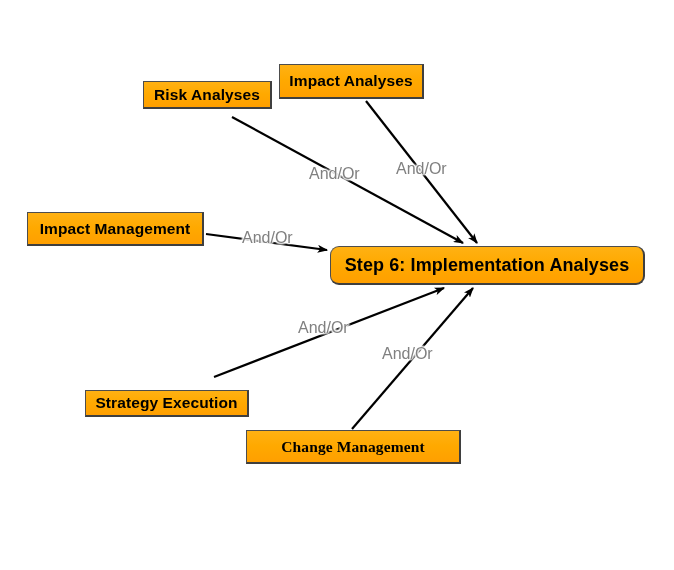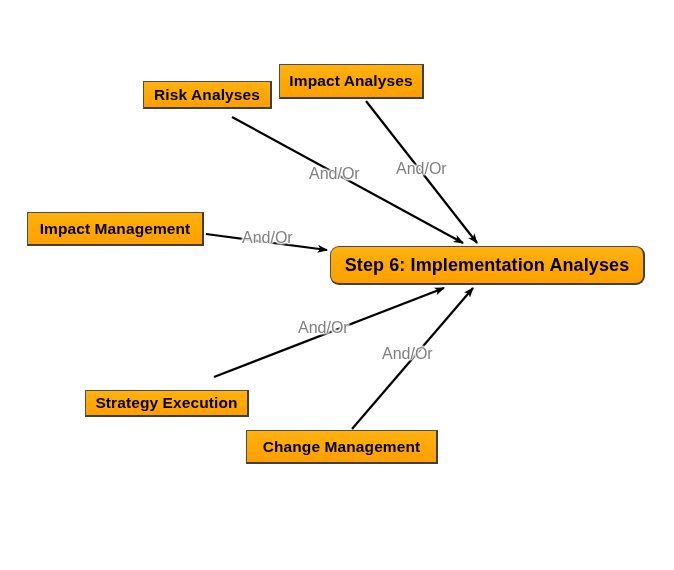--- a/index.html
+++ b/index.html
@@ -89,21 +89,21 @@
       </div>
       <div class="node plain" style="left: 279px; top: 64px; width: 145px; height: 35px;">
         <span>Impact Analyses</span>
       </div>
       <div class="node plain" style="left: 27px; top: 212px; width: 177px; height: 34px;">
         <span>Impact Management</span>
       </div>
       <div class="node plain" style="left: 85px; top: 390px; width: 164px; height: 27px;">
         <span>Strategy Execution</span>
       </div>
-      <div class="node plain" style="left: 246px; top: 430px; width: 192px; height: 34px;">
+      <div class="node plain" style="left: 246px; top: 430px; width: 215px; height: 34px; font-family: Liberation Serif, serif;">
         <span>Change Management</span>
       </div>
       <div class="node primary" style="left: 330px; top: 246px; width: 315px; height: 39px;">
         <span>Step 6: Implementation Analyses</span>
       </div>
     </div>
   <div id="label-layer">
       <div class="edge-label" style="left: 309px; top: 165px; color: rgb(128, 128, 128);">And/Or</div>
       <div class="edge-label" style="left: 396px; top: 160px; color: rgb(128, 128, 128);">And/Or</div>
       <div class="edge-label" style="left: 242px; top: 229px; color: rgb(128, 128, 128);">And/Or</div>

